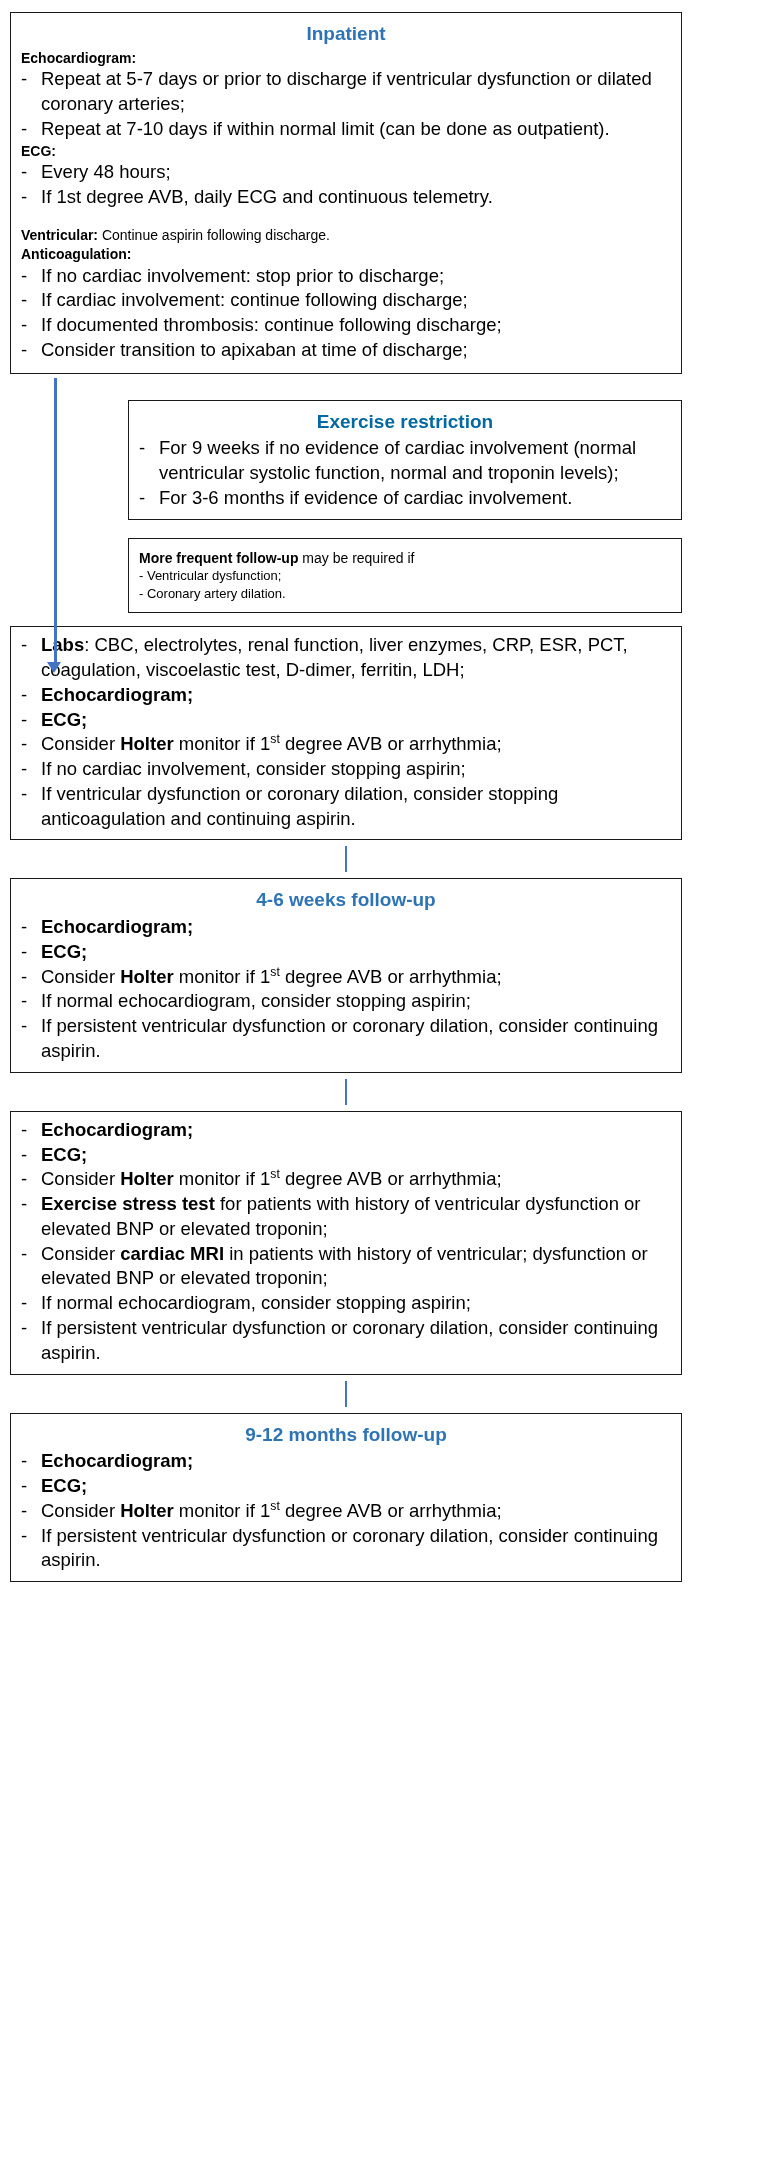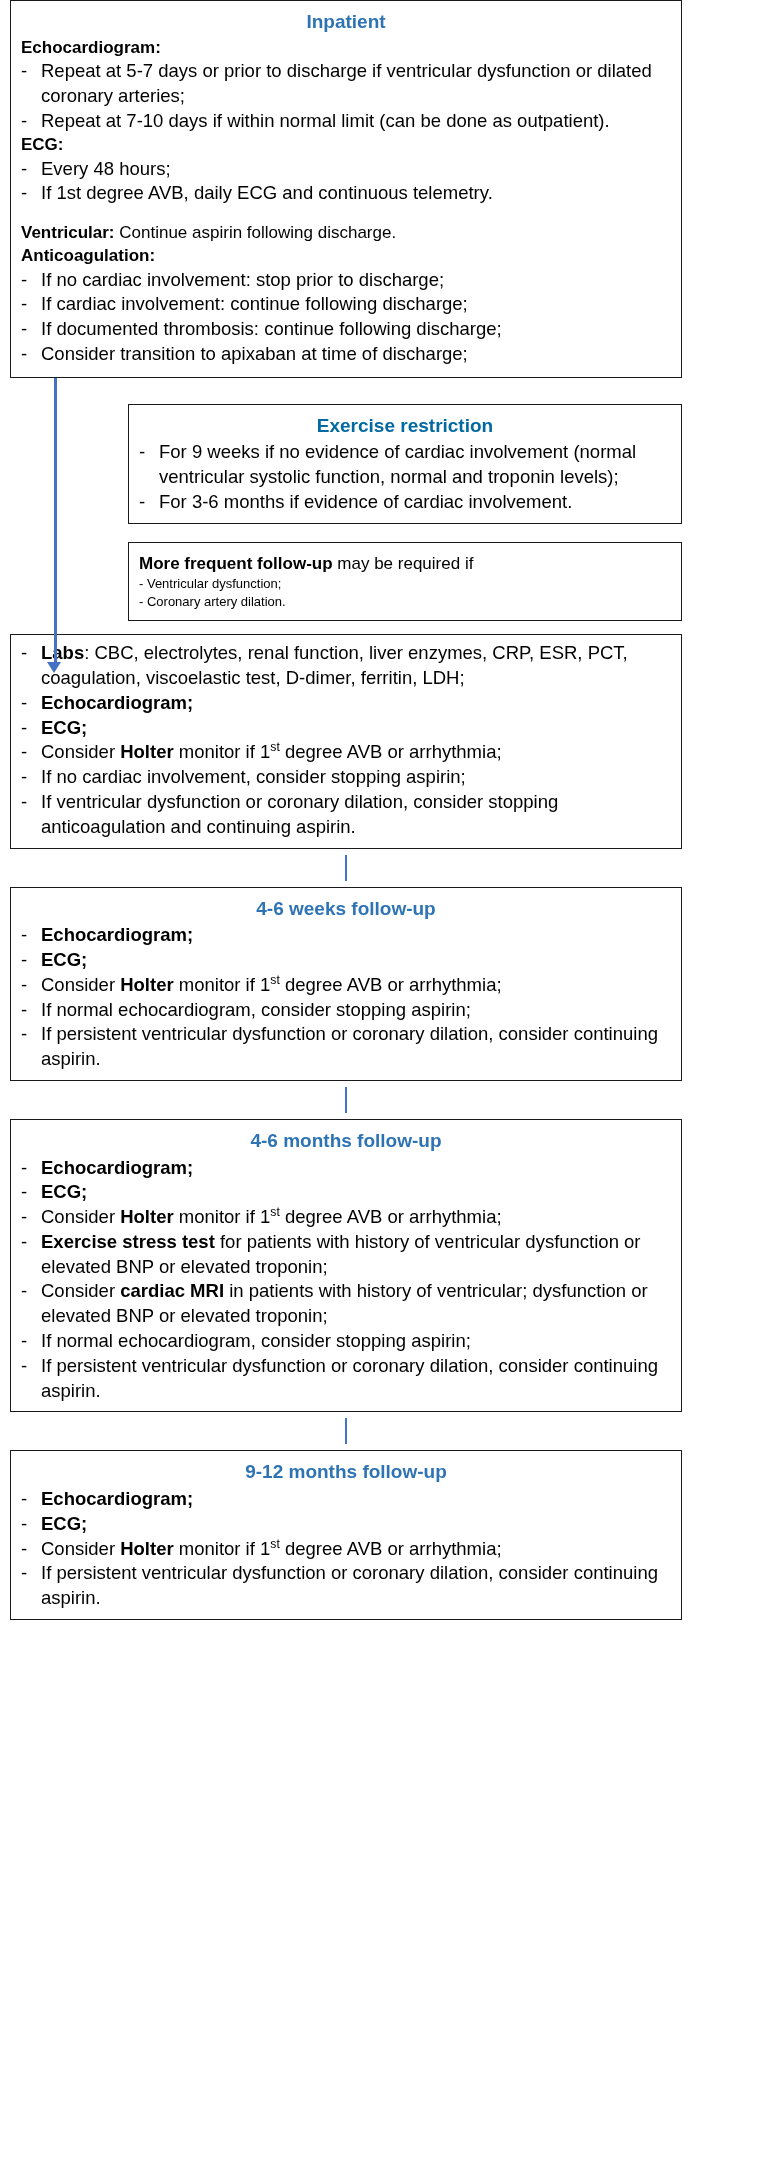--- a/index.html
+++ b/index.html
@@ -6,39 +6,39 @@
   body{
     font-family:"Liberation Sans", sans-serif;
     width:768px;
     color:#000000;
   }
   .page{
     position:relative;
     width:692px;
     min-height:2184px;
     box-sizing:border-box;
-    padding:0 10px 10px 10px;
+    padding:12px 10px 10px 10px;
   }
   .box{
     border:1.6px solid #1a1a1a;
     background:#ffffff;
     box-sizing:border-box;
     padding:6px 10px 8px 10px;
   }
   .hdr{
     text-align:center;
     font-weight:bold;
     color:#2E74B5;
     font-size:19px;
     line-height:1.35;
     margin:2px 0 2px 0;
   }
   .hdr.black{ color:#0369a1; }
   .ln{
-    font-size:17px;
+    font-size:14px;
     line-height:1.34;
     margin:0;
     padding:0;
   }
   .b{ font-weight:bold; }
   
   .bul{
     display:flex;
     font-size:18.5px;
     line-height:1.34;
@@ -244,21 +244,20 @@
   </div>
 
   <div class="arrow-wrap" style="margin:6px 0 6px 0;">
     <div class="arrow-v">
       <div class="shaft" style="height:26px;"></div>
     </div>
     <div class="head"></div>
   </div>
 
   <div class="box">
-    <div class="hdr">4-6 months follow-up</div>
 
     <div class="bul">
       <span class="dash">-</span>
       <span class="txt b">Echocardiogram;</span>
     </div>
     <div class="bul">
       <span class="dash">-</span>
       <span class="txt b">ECG;</span>
     </div>
     <div class="bul">

